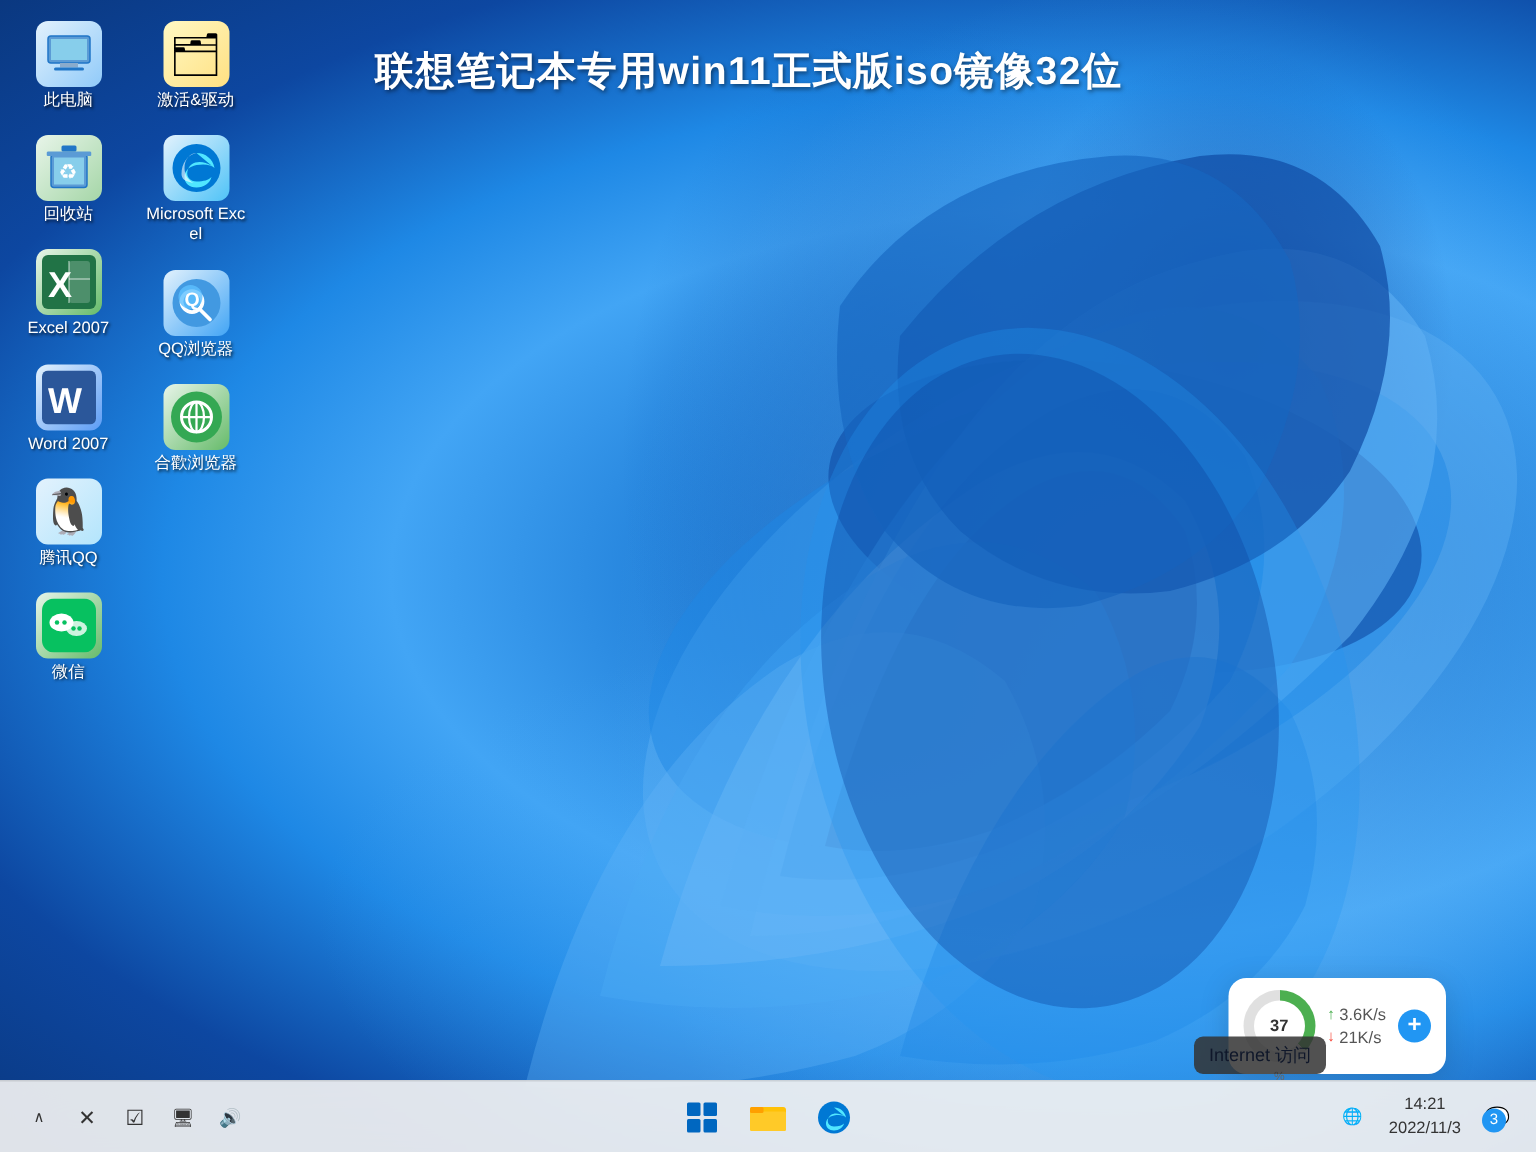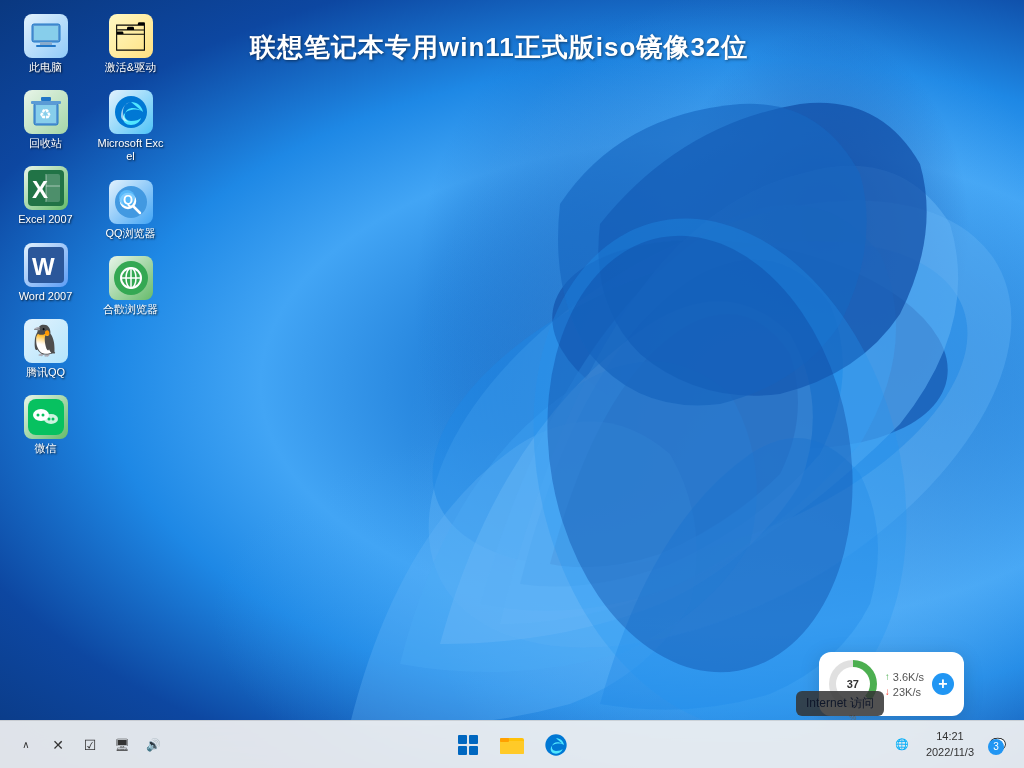--- a/index.html
+++ b/index.html
@@ -460,21 +460,21 @@
     <div class="network-circle-inner">37</div>
     <span style="position:absolute; font-size:8px; color:#666; bottom:-14px; left:50%; transform:translateX(-50%); white-space:nowrap;">%</span>
   </div>
   <div class="network-speeds">
     <div class="speed-row">
       <span class="speed-arrow-up">↑</span>
       <span>3.6K/s</span>
     </div>
     <div class="speed-row">
       <span class="speed-arrow-down">↓</span>
-      <span>23K/s</span>
+      <span>21K/s</span>
     </div>
   </div>
   <div class="network-plus">+</div>
 </div>
 
 <div class="network-tooltip">Internet 访问</div>
 
 <div class="taskbar">
   <div class="taskbar-left">
     <div class="tray-icon" style="font-size:10px;">∧</div>

